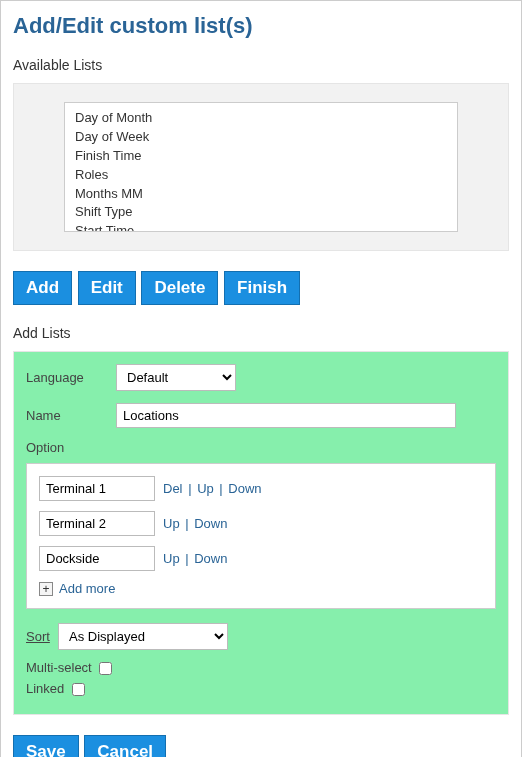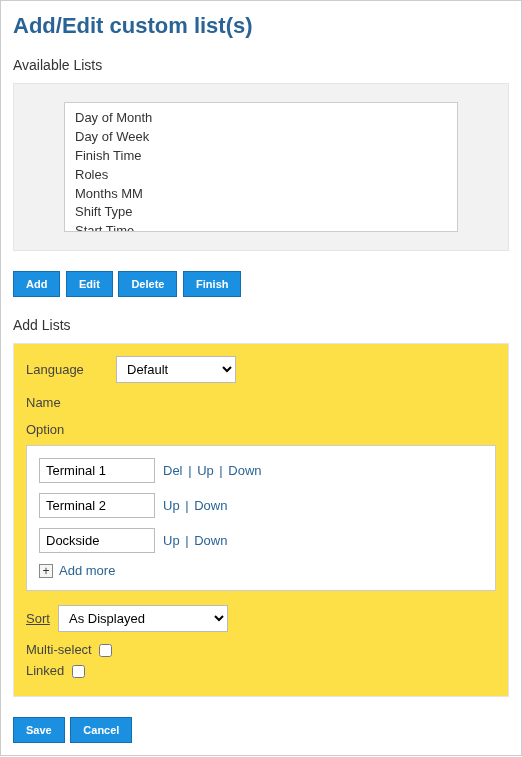--- a/index.html
+++ b/index.html
@@ -4,22 +4,22 @@
 <style>
 * { box-sizing: border-box; margin: 0; padding: 0; }
 body { font-family: Arial, Helvetica, sans-serif; font-size: 13px; color: #333; background: #fff; }
 .container { width: 522px; border: 1px solid #ccc; padding: 12px; }
 .page-title { color: #2a6496; font-size: 22px; font-weight: bold; margin-bottom: 18px; }
 .section-title { font-weight: normal; font-size: 14px; margin-bottom: 10px; color: #333; }
 .available-box { background: #f2f2f2; border: 1px solid #e5e5e5; padding: 18px 50px 18px 50px; margin-bottom: 20px; }
 .list-scroll { background: #fff; border: 1px solid #ccc; height: 130px; overflow-y: scroll; padding: 6px 0 6px 10px; }
 .list-item { padding: 1px 0; cursor: pointer; line-height: 1.3; }
 .btn-row { margin-bottom: 20px; }
-.btn { display: inline-block; background: #1b8fe0; color: #fff; border: 1px solid #136fb0; padding: 6px 12px; font-size: 11px; font-weight: bold; cursor: pointer; margin-right: 2px; }
-.form-panel { background: #fde047; border: 1px solid #e5e5e5; padding: 12px; margin-bottom: 20px; }
+.btn { display: inline-block; background: #1b8fe0; color: #fff; border: 1px solid #136fb0; padding: 6px 12px; font-size: 17px; font-weight: bold; cursor: pointer; margin-right: 2px; }
+.form-panel { background: #86efac; border: 1px solid #e5e5e5; padding: 12px; margin-bottom: 20px; }
 .form-row { display: flex; align-items: center; margin-bottom: 12px; }
 .form-label { width: 90px; color: #444; }
 select, input[type=text] { border: 1px solid #bbb; padding: 4px 6px; font-size: 13px; font-family: inherit; background: #fff; }
 .sel-lang { width: 120px; }
 .input-name { width: 340px; background: #fefff5; }
 .option-label { color: #444; margin-bottom: 8px; }
 .option-box { background: #fff; border: 1px solid #ccc; padding: 12px; }
 .opt-row { display: flex; align-items: center; margin-bottom: 10px; }
 .opt-input { width: 116px; background: #fefff0; border: 1px solid #bbb; padding: 3px 5px; font-size: 13px; }
 .opt-actions { margin-left: 8px; color: #2a6496; }
@@ -69,20 +69,21 @@
 
     <div class="form-row">
       <div class="form-label">Language</div>
       <select class="sel-lang">
         <option>Default</option>
       </select>
     </div>
 
     <div class="form-row">
       <div class="form-label">Name</div>
+      <input type="text" class="input-name" value="Locations" style="">
     </div>
 
     <div class="option-label">Option</div>
     <div class="option-box">
       <div id="opt-rows">
           <div class="opt-row">
             <input type="text" class="opt-input" value="Terminal 1" style="">
             <span class="opt-actions"><span class="opt-link">Del</span><span class="opt-sep"> | </span><span class="opt-link">Up</span><span class="opt-sep"> | </span><span class="opt-link">Down</span></span>
           </div>
           <div class="opt-row">

